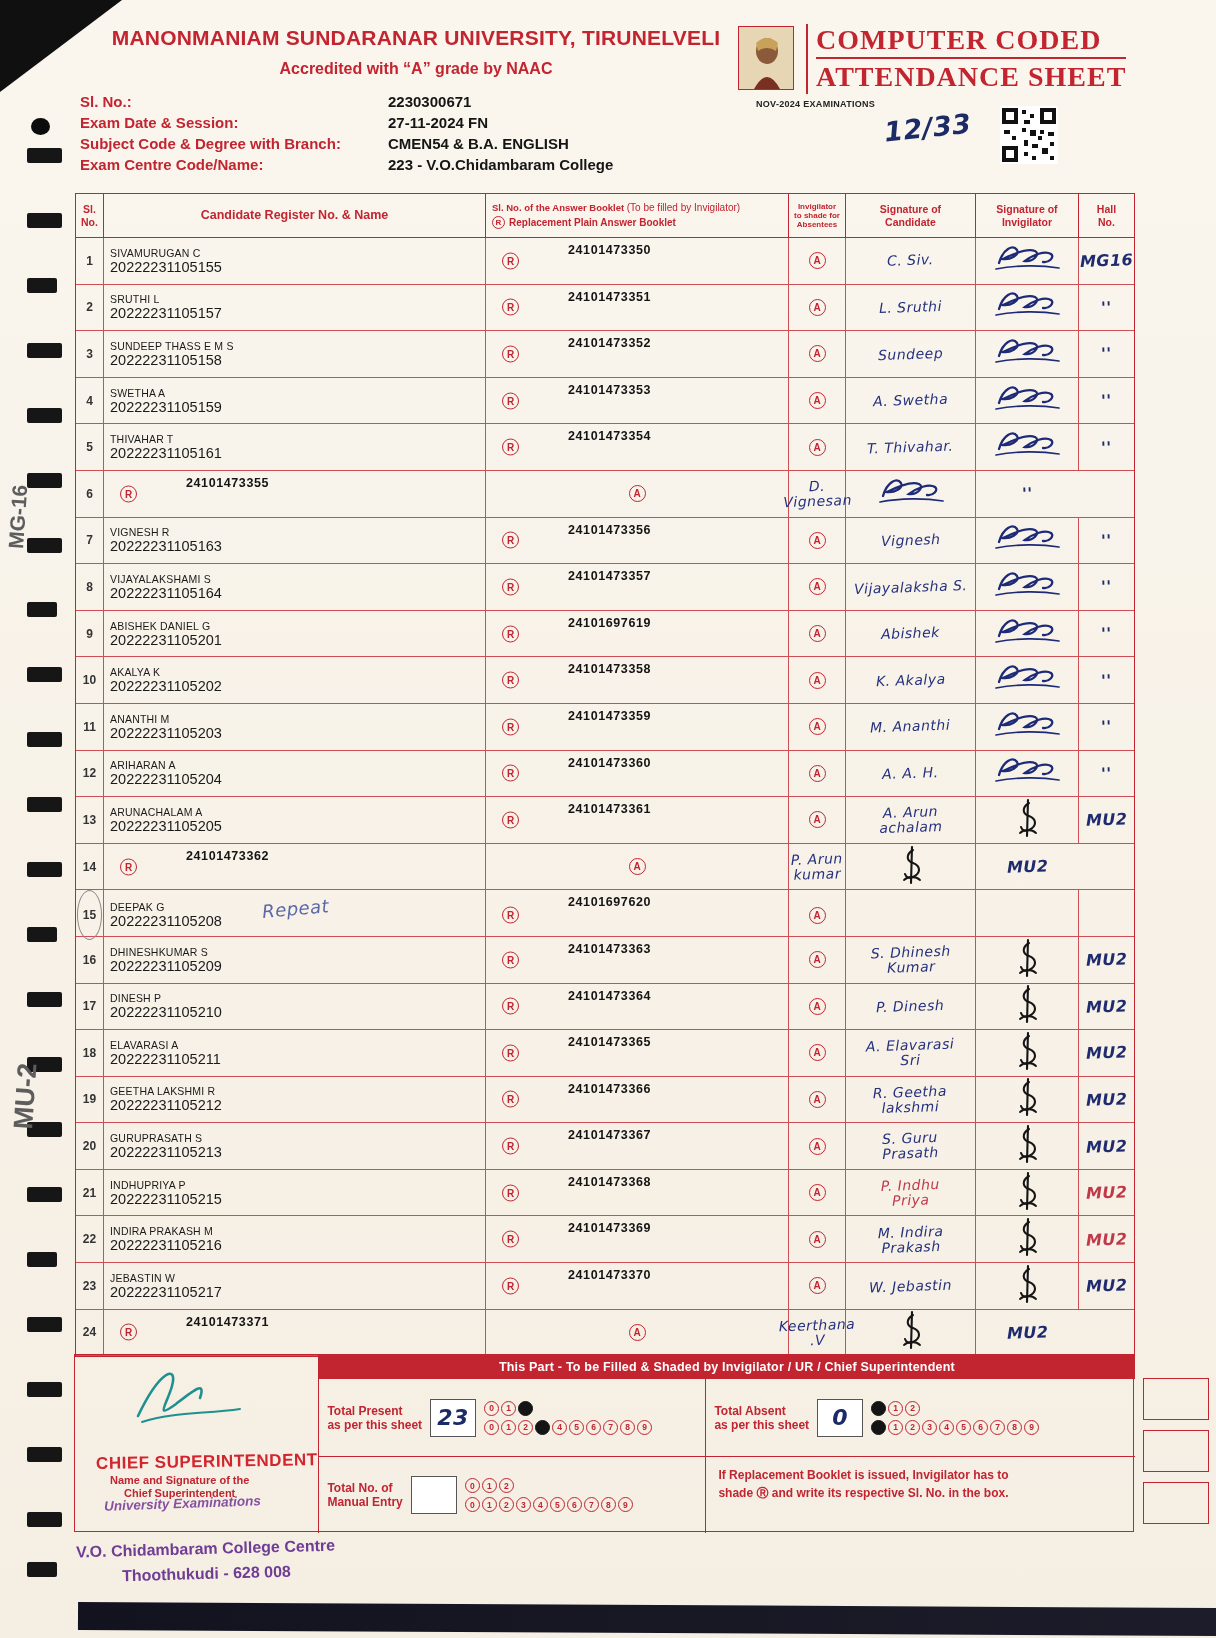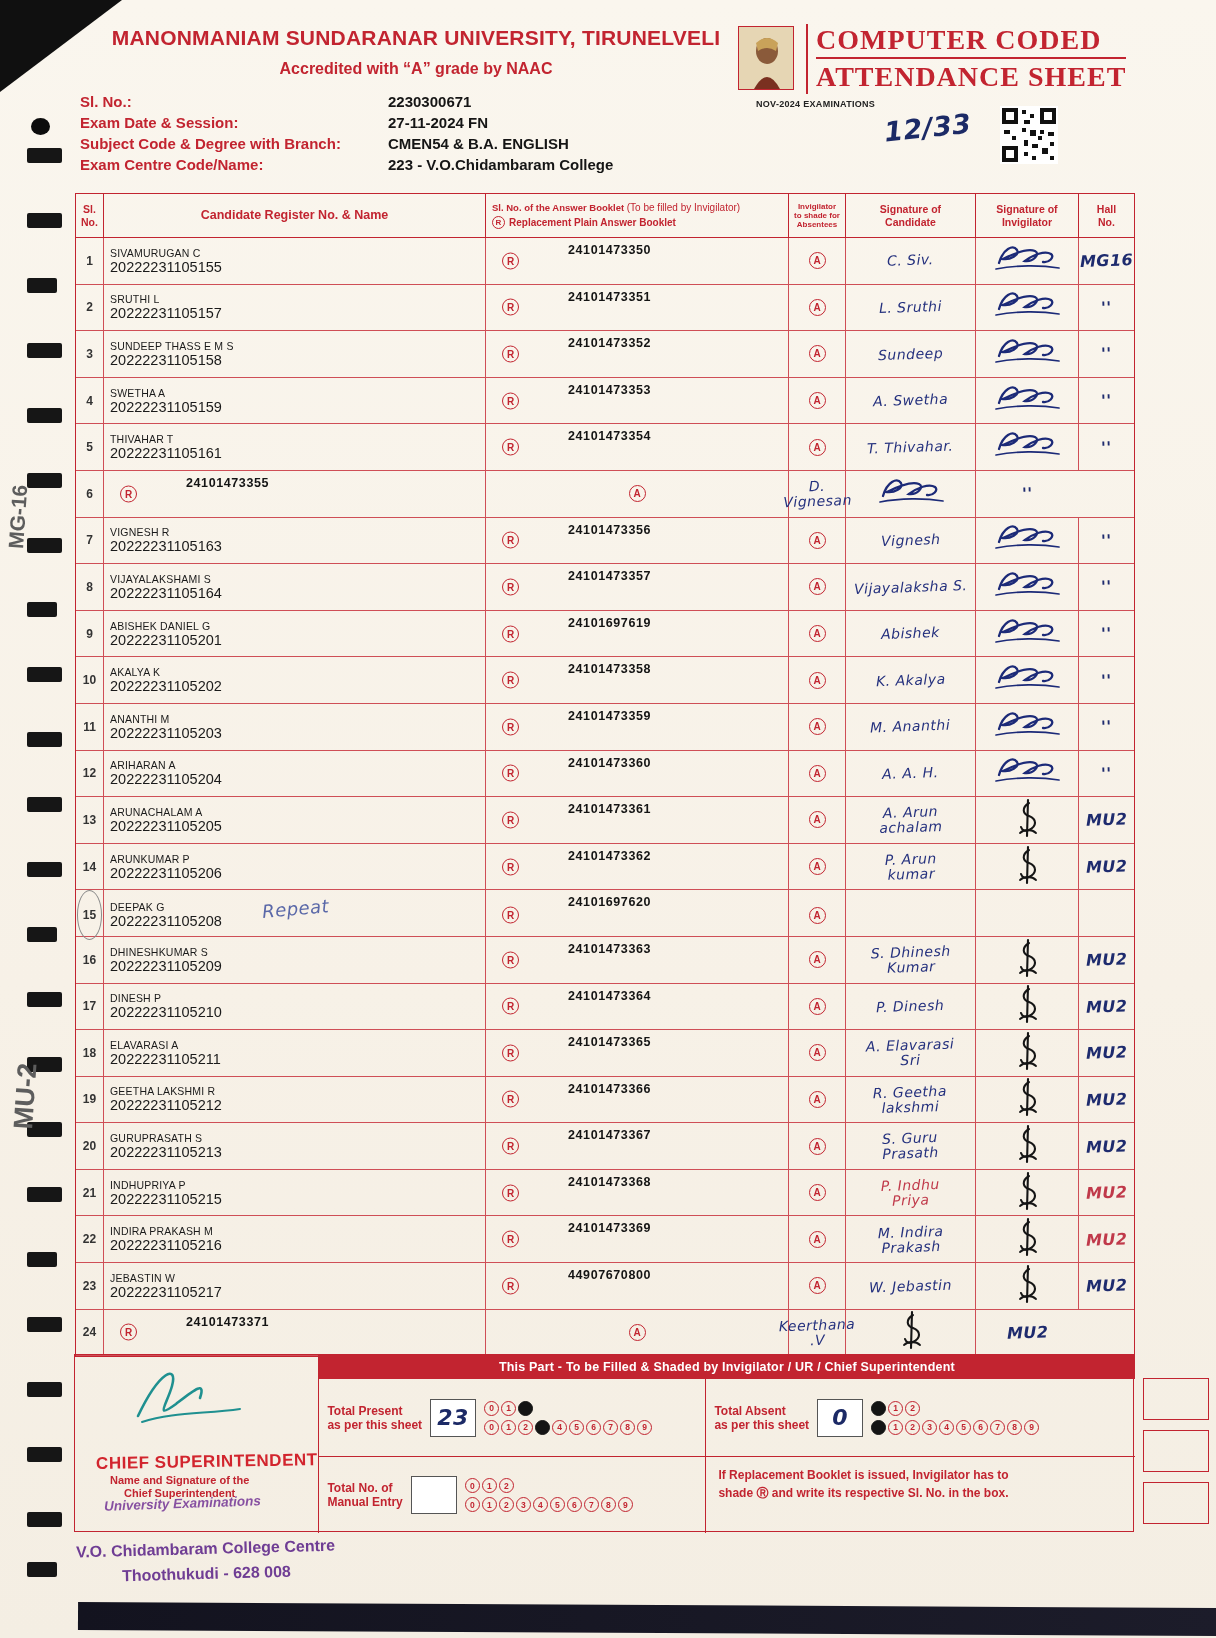--- a/index.html
+++ b/index.html
@@ -578,24 +578,20 @@
             </svg></span>
         </div>
         <div class="c-hall">
           <span class="hw" style="color:#1e2b6e">MU2</span>
         </div>
       </div>
       <div class="gcols trow">
         <div class="c-sl">
           <span class="">14</span>
         </div>
-        <div class="c-cand">
-          <div class="nm">ARUNKUMAR P</div>
-          <div class="rg">20222231105206</div>
-        </div>
         <div class="c-book">
           <span class="rc">R</span>
           <span class="bn">24101473362</span>
         </div>
         <div class="c-abs">
           <span class="rc">A</span>
         </div>
         <div class="c-sig">
           <span class="hw sig pre" style="color:#25317e">P. Arun
 kumar</span>
@@ -849,21 +845,21 @@
       <div class="gcols trow">
         <div class="c-sl">
           <span class="">23</span>
         </div>
         <div class="c-cand">
           <div class="nm">JEBASTIN W</div>
           <div class="rg">20222231105217</div>
         </div>
         <div class="c-book">
           <span class="rc">R</span>
-          <span class="bn">44907670800</span>
+          <span class="bn">24101473370</span>
         </div>
         <div class="c-abs">
           <span class="rc">A</span>
         </div>
         <div class="c-sig">
           <span class="hw sig pre" style="color:#25317e">W. Jebastin</span>
         </div>
         <div>
           <span><svg width="28" height="40" viewBox="0 0 28 40" fill="none">
               <path d="M16 5 C8 10 10 16 16 18 C24 21 24 28 16 32 C12 34 9 32 8 29" stroke="#151515" stroke-width="2.1" stroke-linecap="round"></path>

